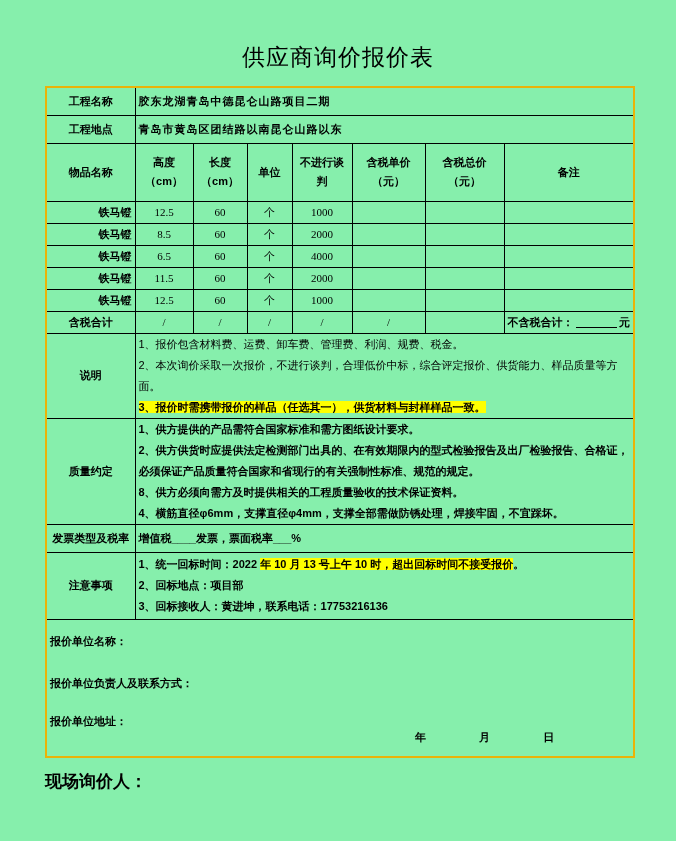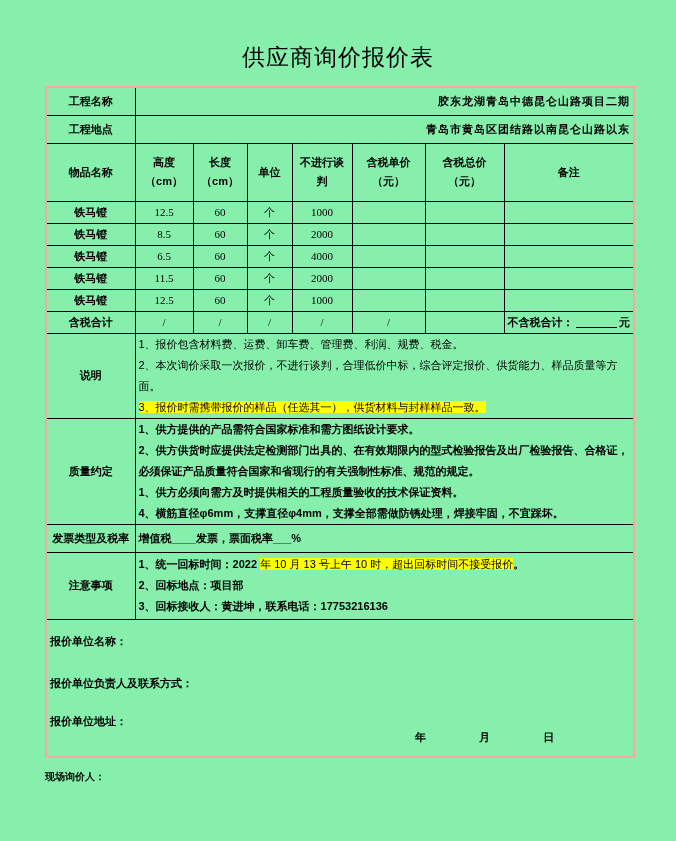--- a/index.html
+++ b/index.html
@@ -10,21 +10,21 @@
     font-family:"Liberation Sans","DejaVu Sans",sans-serif;
   }
   .doc-title {
     margin:42px 0 0 0; text-align:center;
     font-family:"Liberation Serif","DejaVu Serif",serif;
     font-size:23px; font-weight:400; letter-spacing:1px; color:#000;
   }
   table.main {
     table-layout:fixed; border-collapse:collapse;
     width:588px; margin:13px 0 0 45px;
-    border:2px solid #fca5a5;
+    border:2px solid #eab308;
   }
   table.main td {
     border:1px solid #000; padding:0 3px; overflow:hidden;
     font-size:11px; color:#000; vertical-align:middle;
   }
   
   col.c1{width:89px} col.c2{width:58px} col.c3{width:54px} col.c4{width:45px}
   col.c5{width:60px} col.c6{width:73px} col.c7{width:79px} col.c8{width:130px}
 
   tr.r-info { height:28px; }
@@ -32,44 +32,44 @@
   tr.r-item { height:22px; }
   tr.r-total{ height:22px; }
   tr.r-explain { height:84px; }
   tr.r-quality { height:106px; }
   tr.r-payment { height:32px; }
   tr.r-invoice { height:28px; }
   tr.r-notice  { height:67px; }
   tr.r-supplier{ height:138px; }
 
   td.lbl { text-align:center; font-weight:700; }
-  td.big-val { text-align:right; font-weight:700; font-size:14px; letter-spacing:1px; }
+  td.big-val { text-align:left; font-weight:700; font-size:14px; letter-spacing:1px; }
   td.head { text-align:center; font-weight:700; white-space:pre-line; line-height:19px; }
   td.cell { text-align:center; }
-  td.cell-name { text-align:center; font-weight:700;font-family:Liberation Mono, monospace; }
+  td.cell-name { text-align:right; font-weight:700;font-family:Liberation Mono, monospace; }
   td.num { font-family:"Liberation Serif","DejaVu Serif",serif; font-size:11.5px;text-align:center; }
   td.content { padding:2px 5px; vertical-align:middle; }
   td.content p { margin:0; line-height:21px; }
   .bold { font-weight:700; }
   .reg  { font-weight:400; }
-  .hl { background:#ffff00; font-weight:400; }
+  .hl { background:#ffff00; font-weight:700; }
   .excl-wrap { display:flex; align-items:flex-end; }
   .excl-wrap .t { font-weight:700; white-space:nowrap; }
   .blank-line { flex:1; border-bottom:1px solid #000; margin:0 2px 2px 2px; height:12px; }
   td.supplier-cell { vertical-align:top; padding:6px 5px; }
   td.supplier-cell p { margin:0; font-weight:700; line-height:15px; }
   .sp1 { margin-top:4px !important; }
   .sp2 { margin-top:27px !important; }
   .sp3 { margin-top:23px !important; }
   .date-line { margin-top:1px !important; }
   .date-line .d { display:inline-block; font-weight:700; }
   .d-year { margin-left:365px; }
   .d-month { margin-left:50px; }
   .d-day { margin-left:50px; }
-  .site-inquirer { margin:12px 0 0 45px; font-size:10px; font-weight:700; }
+  .site-inquirer { margin:12px 0 0 45px; font-size:17px; font-weight:700; }
 </style>
 </head>
 <body>
 
 <div class="page">
 
   <h1 class="doc-title">供应商询价报价表</h1>
 
   <table class="main">
     <colgroup>
@@ -183,21 +183,21 @@
         <p class="reg">2、本次询价采取一次报价，不进行谈判，合理低价中标，综合评定报价、供货能力、样品质量等方面。</p>
         <p><span class="hl">3、报价时需携带报价的样品（任选其一），供货材料与封样样品一致。</span></p>
       </td>
     </tr>
 
     <tr class="r-quality">
       <td class="lbl">质量约定</td>
       <td class="content" colspan="7">
         <p class="bold">1、供方提供的产品需符合国家标准和需方图纸设计要求。</p>
         <p class="bold">2、供方供货时应提供法定检测部门出具的、在有效期限内的型式检验报告及出厂检验报告、合格证，必须保证产品质量符合国家和省现行的有关强制性标准、规范的规定。</p>
-        <p class="bold">1、供方必须向需方及时提供相关的工程质量验收的技术保证资料。</p>
+        <p class="bold">8、供方必须向需方及时提供相关的工程质量验收的技术保证资料。</p>
         <p class="bold">4、横筋直径φ6mm，支撑直径φ4mm，支撑全部需做防锈处理，焊接牢固，不宜踩坏。</p>
       </td>
     </tr>
 
 
     <tr class="r-invoice">
       <td class="lbl">发票类型及税率</td>
       <td class="content" colspan="7">
         <p class="bold">增值税____发票，票面税率___%</p>
       </td>

